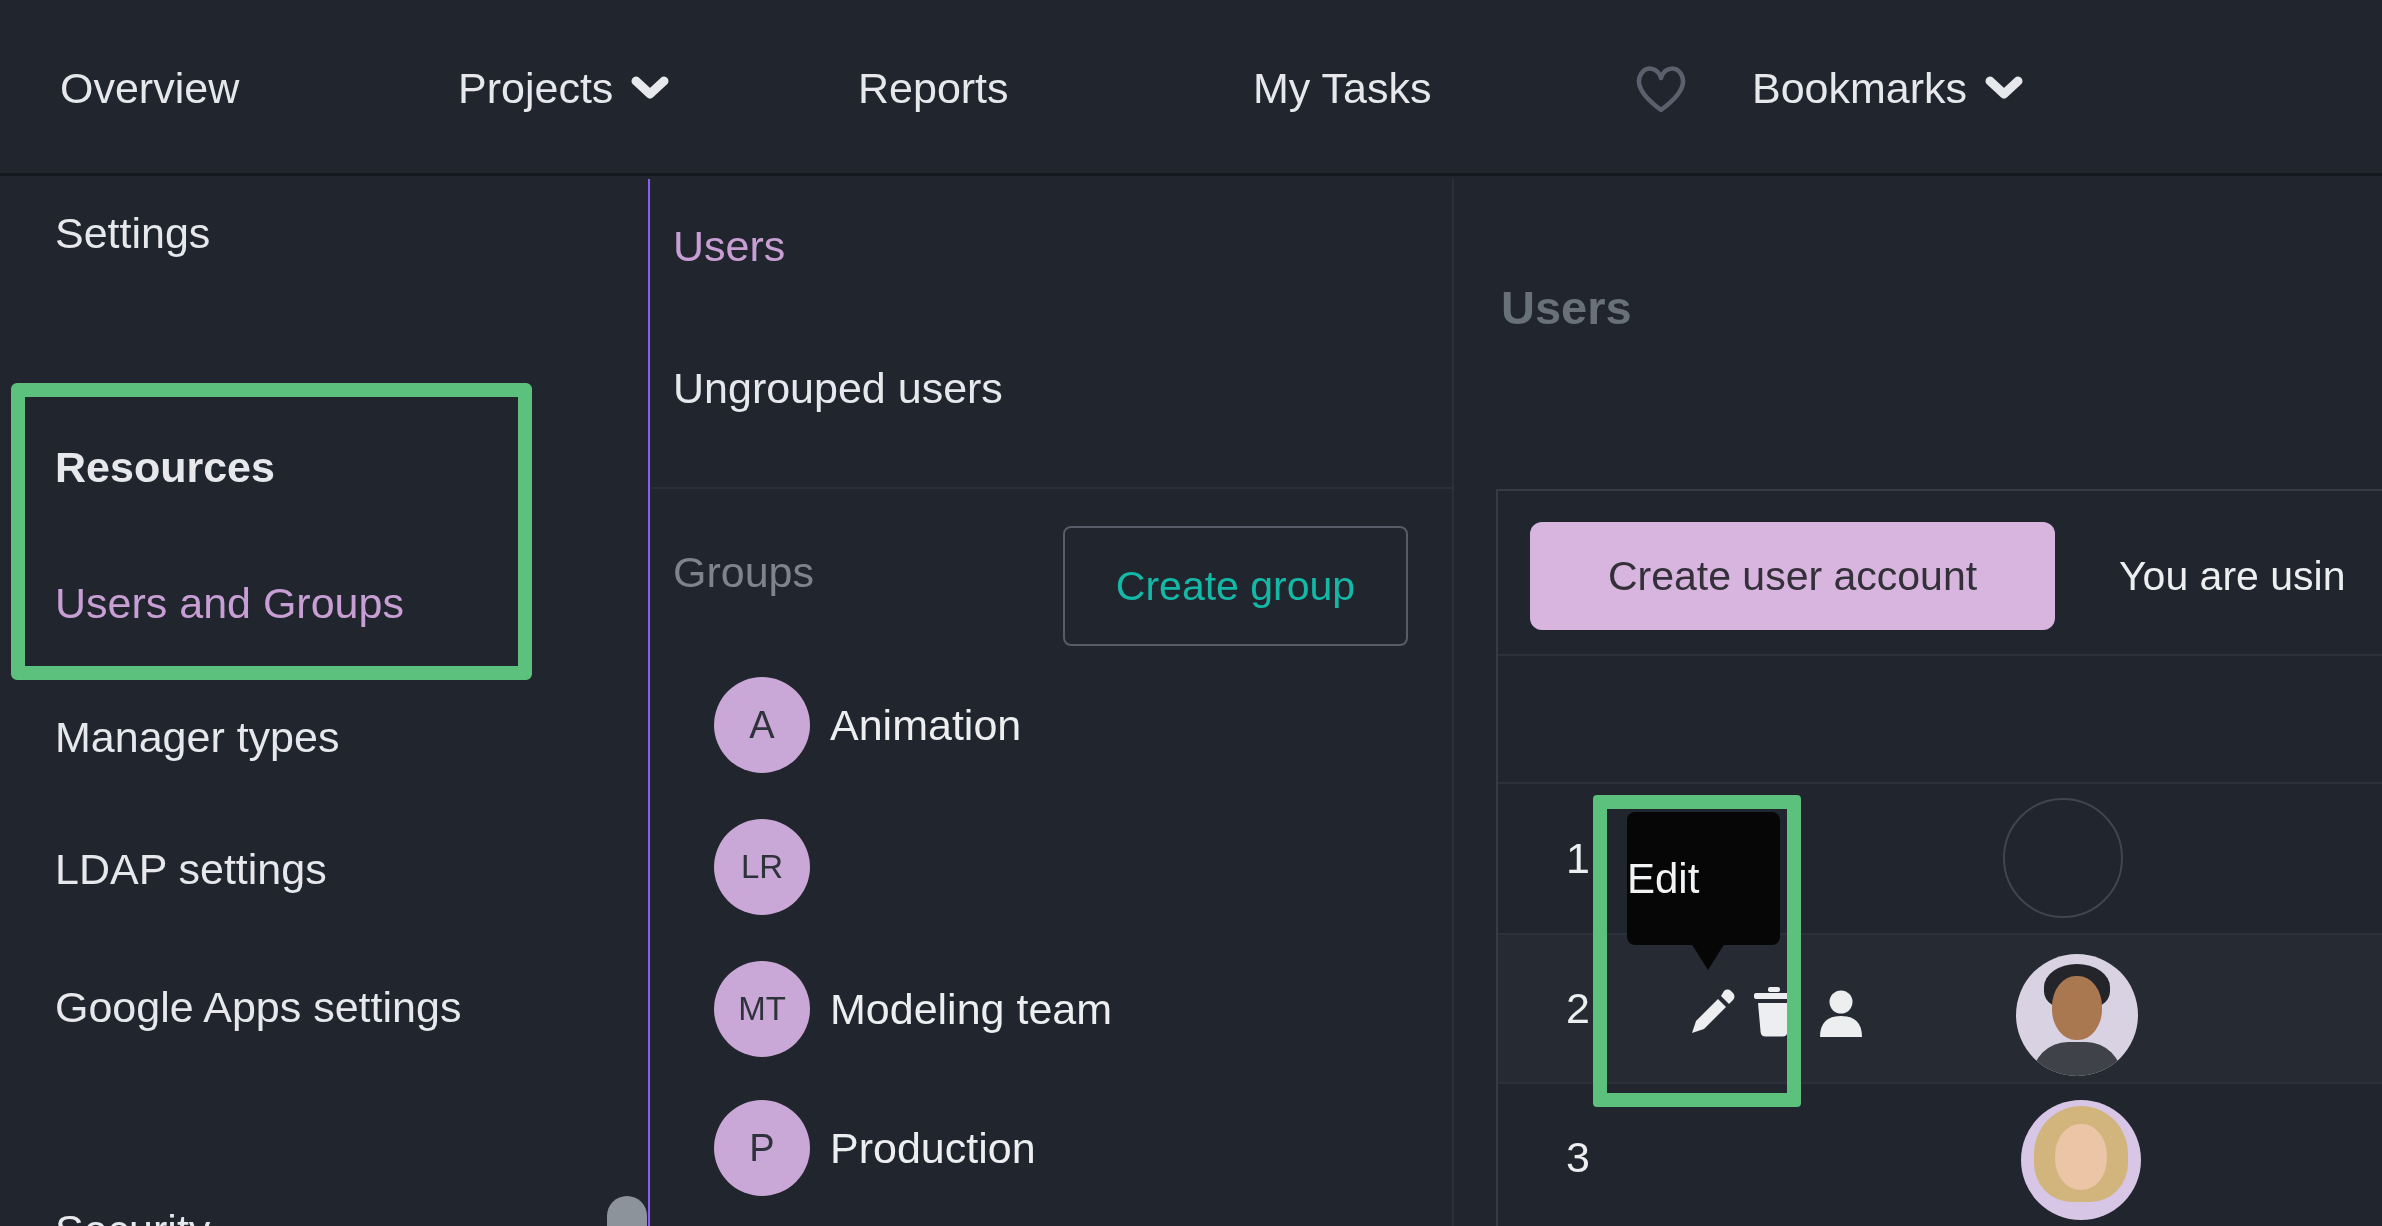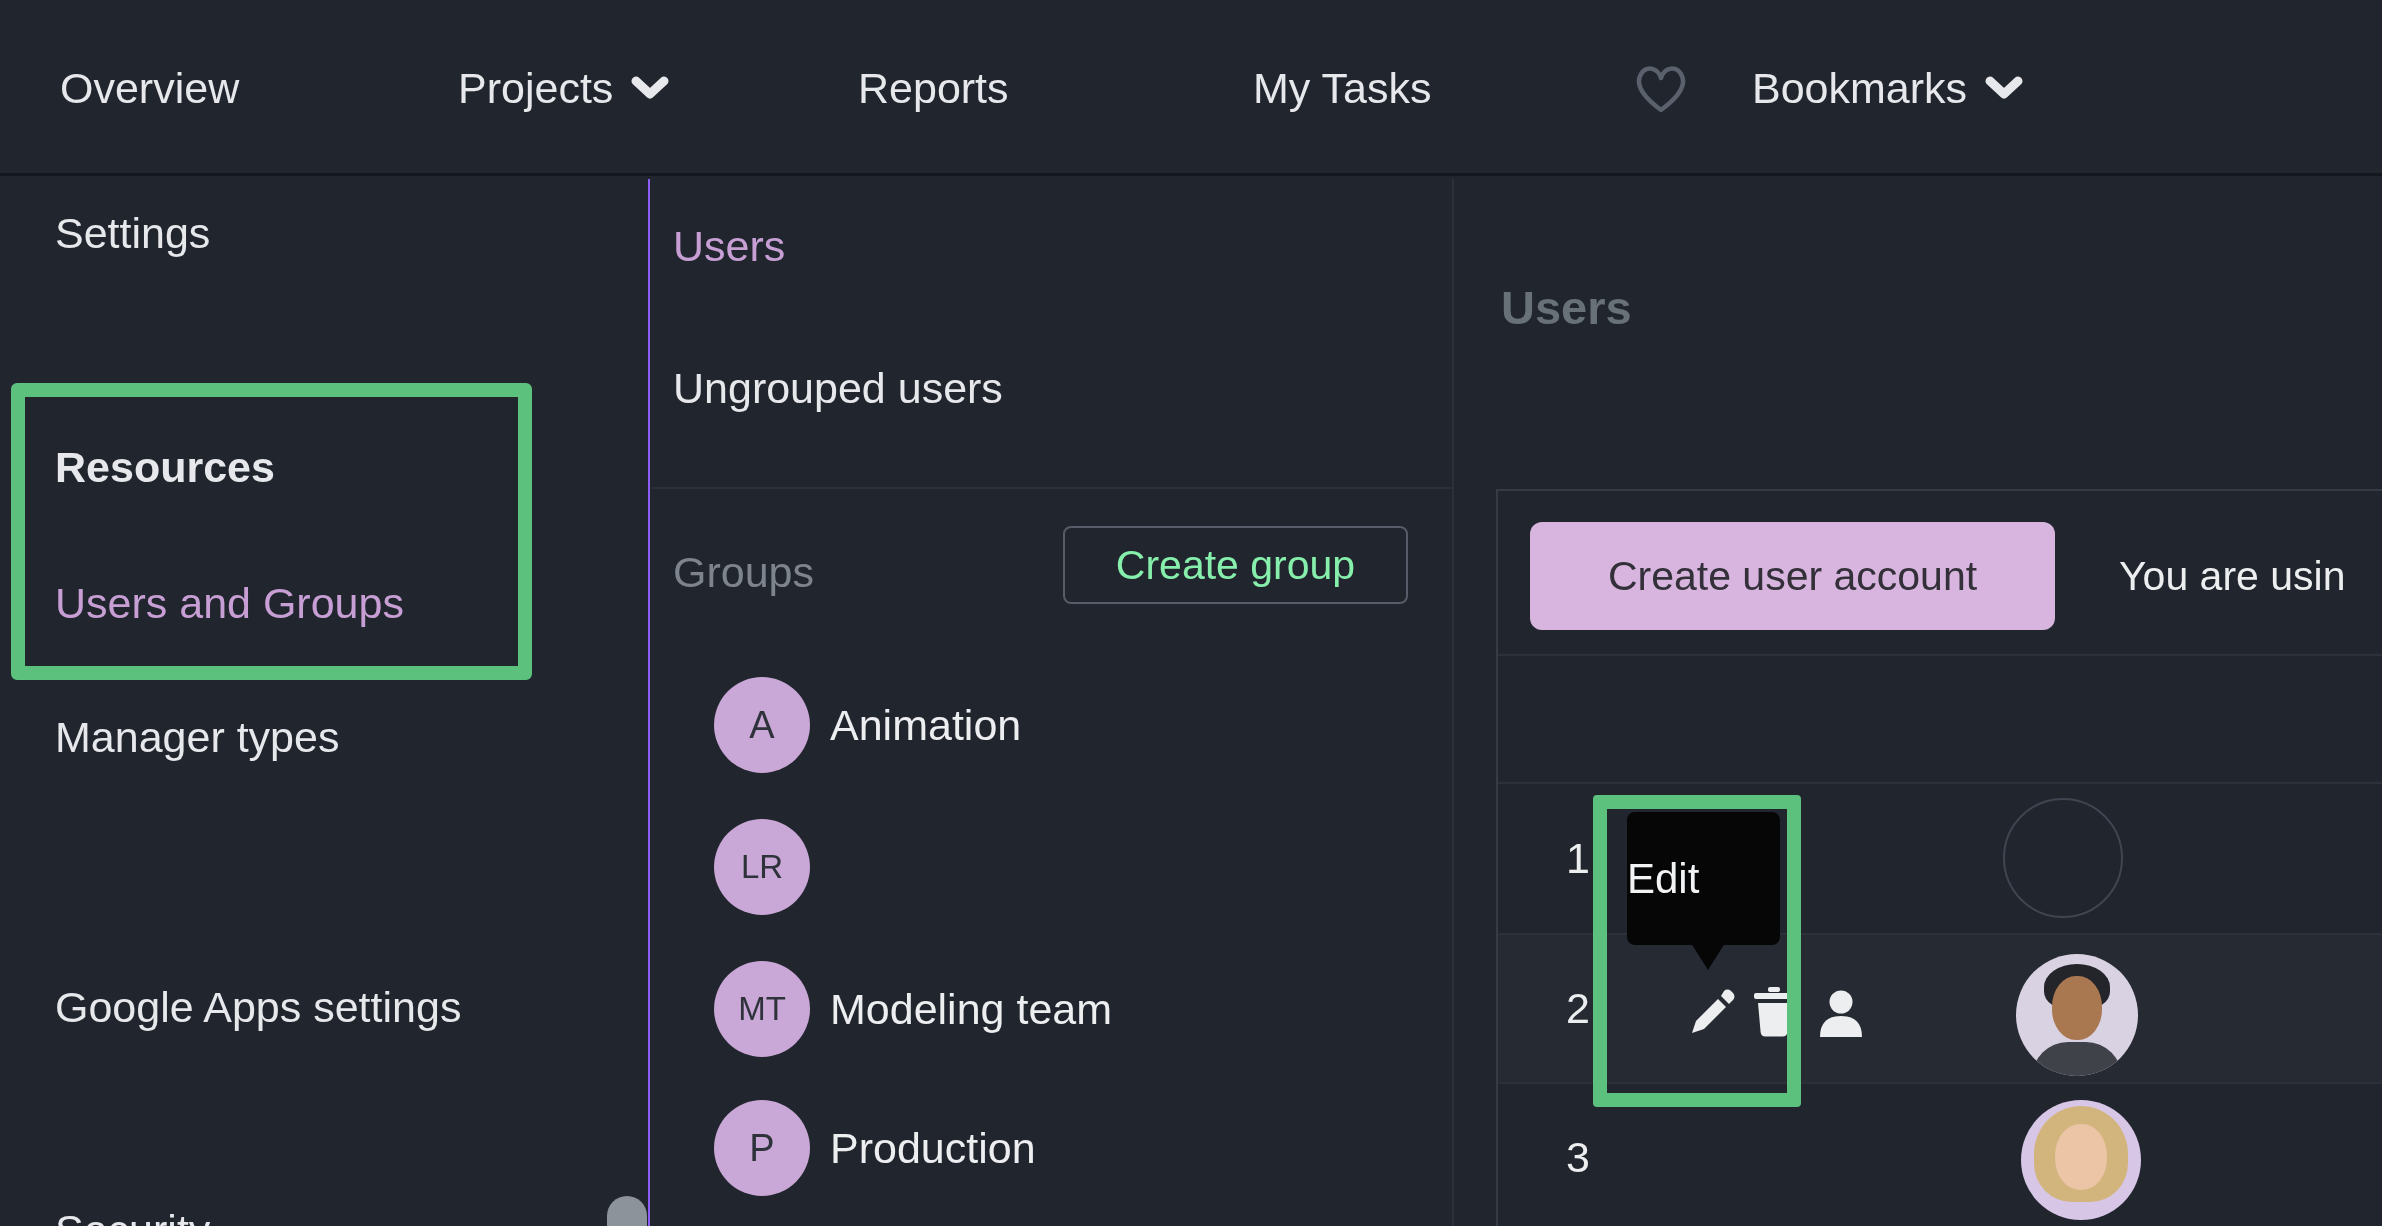--- a/index.html
+++ b/index.html
@@ -29,23 +29,23 @@
   .side-item.active { color:#c79fd4; }
   .green-box { position:absolute; border:14px solid #5cc17c; border-radius:6px; }
   .scroll-thumb { position:absolute; left:607px; top:1017px; width:40px; height:80px;
                   border-radius:20px; background:#8d939b; }
   
   .mid-link { position:absolute; left:21px; font-size:43px; line-height:48px;
               color:#e6e8eb; cursor:pointer; white-space:nowrap; }
   .mid-link.active { color:#c79fd4; }
   .divider-mid { position:absolute; left:0; top:308px; width:802px; height:2px; background:#2b303a; }
   .groups-label { position:absolute; left:21px; top:369px; font-size:43px; line-height:48px; color:#7d848d; }
-  .create-group-btn { position:absolute; left:411px; top:347px; width:345px; height:78px;
+  .create-group-btn { position:absolute; left:411px; top:347px; width:345px; height:120px;
               background:transparent; border:2px solid #565d68; border-radius:8px;
-              color:#86efac; font-size:41px; font-family:"Liberation Sans", sans-serif; cursor:pointer; }
+              color:#14b8a6; font-size:41px; font-family:"Liberation Sans", sans-serif; cursor:pointer; }
   .group-row { position:absolute; left:62px; height:96px; display:flex; align-items:center;
                gap:20px; cursor:pointer; }
   .group-avatar { width:96px; height:96px; border-radius:50%; background:#c9a7d6;
                color:#2e323a; display:flex; align-items:center; justify-content:center;
                font-size:33px; }
   .group-name { font-size:43px; color:#eceef0; white-space:nowrap; }
   
   .content-title { position:absolute; left:45px; top:101px; font-size:47px; font-weight:bold; color:#687078; }
   .table-box { position:absolute; left:40px; top:310px; width:1000px; height:800px;
                border:2px solid #363c46; }
@@ -104,20 +104,21 @@
       <polyline points="5,6 19,19 33,6" fill="none" stroke="#e6e8eb" stroke-width="9" stroke-linecap="round" stroke-linejoin="round"></polyline>
     </svg>
   </div>
 </div>
 
 <div class="sidebar">
   <div class="side-item" style="top:30px">Settings</div>
   <div class="side-item bold" style="top:264px">Resources</div>
   <div class="side-item active" style="top:400px">Users and Groups</div>
   <div class="side-item" style="top:534px">Manager types</div>
+  <div class="side-item" style="top:666px">LDAP settings</div>
   <div class="side-item" style="top:804px">Google Apps settings</div>
   <div class="side-item" style="top:1027px">Security</div>
   <div class="green-box" style="left:11px; top:204px; width:521px; height:297px"></div>
   <div class="scroll-thumb"></div>
 </div>
 
 <div class="middlepanel">
   <div class="mid-link active" style="top:43px">Users</div>
   <div class="mid-link" style="top:185px">Ungrouped users</div>
   <div class="divider-mid"></div>

